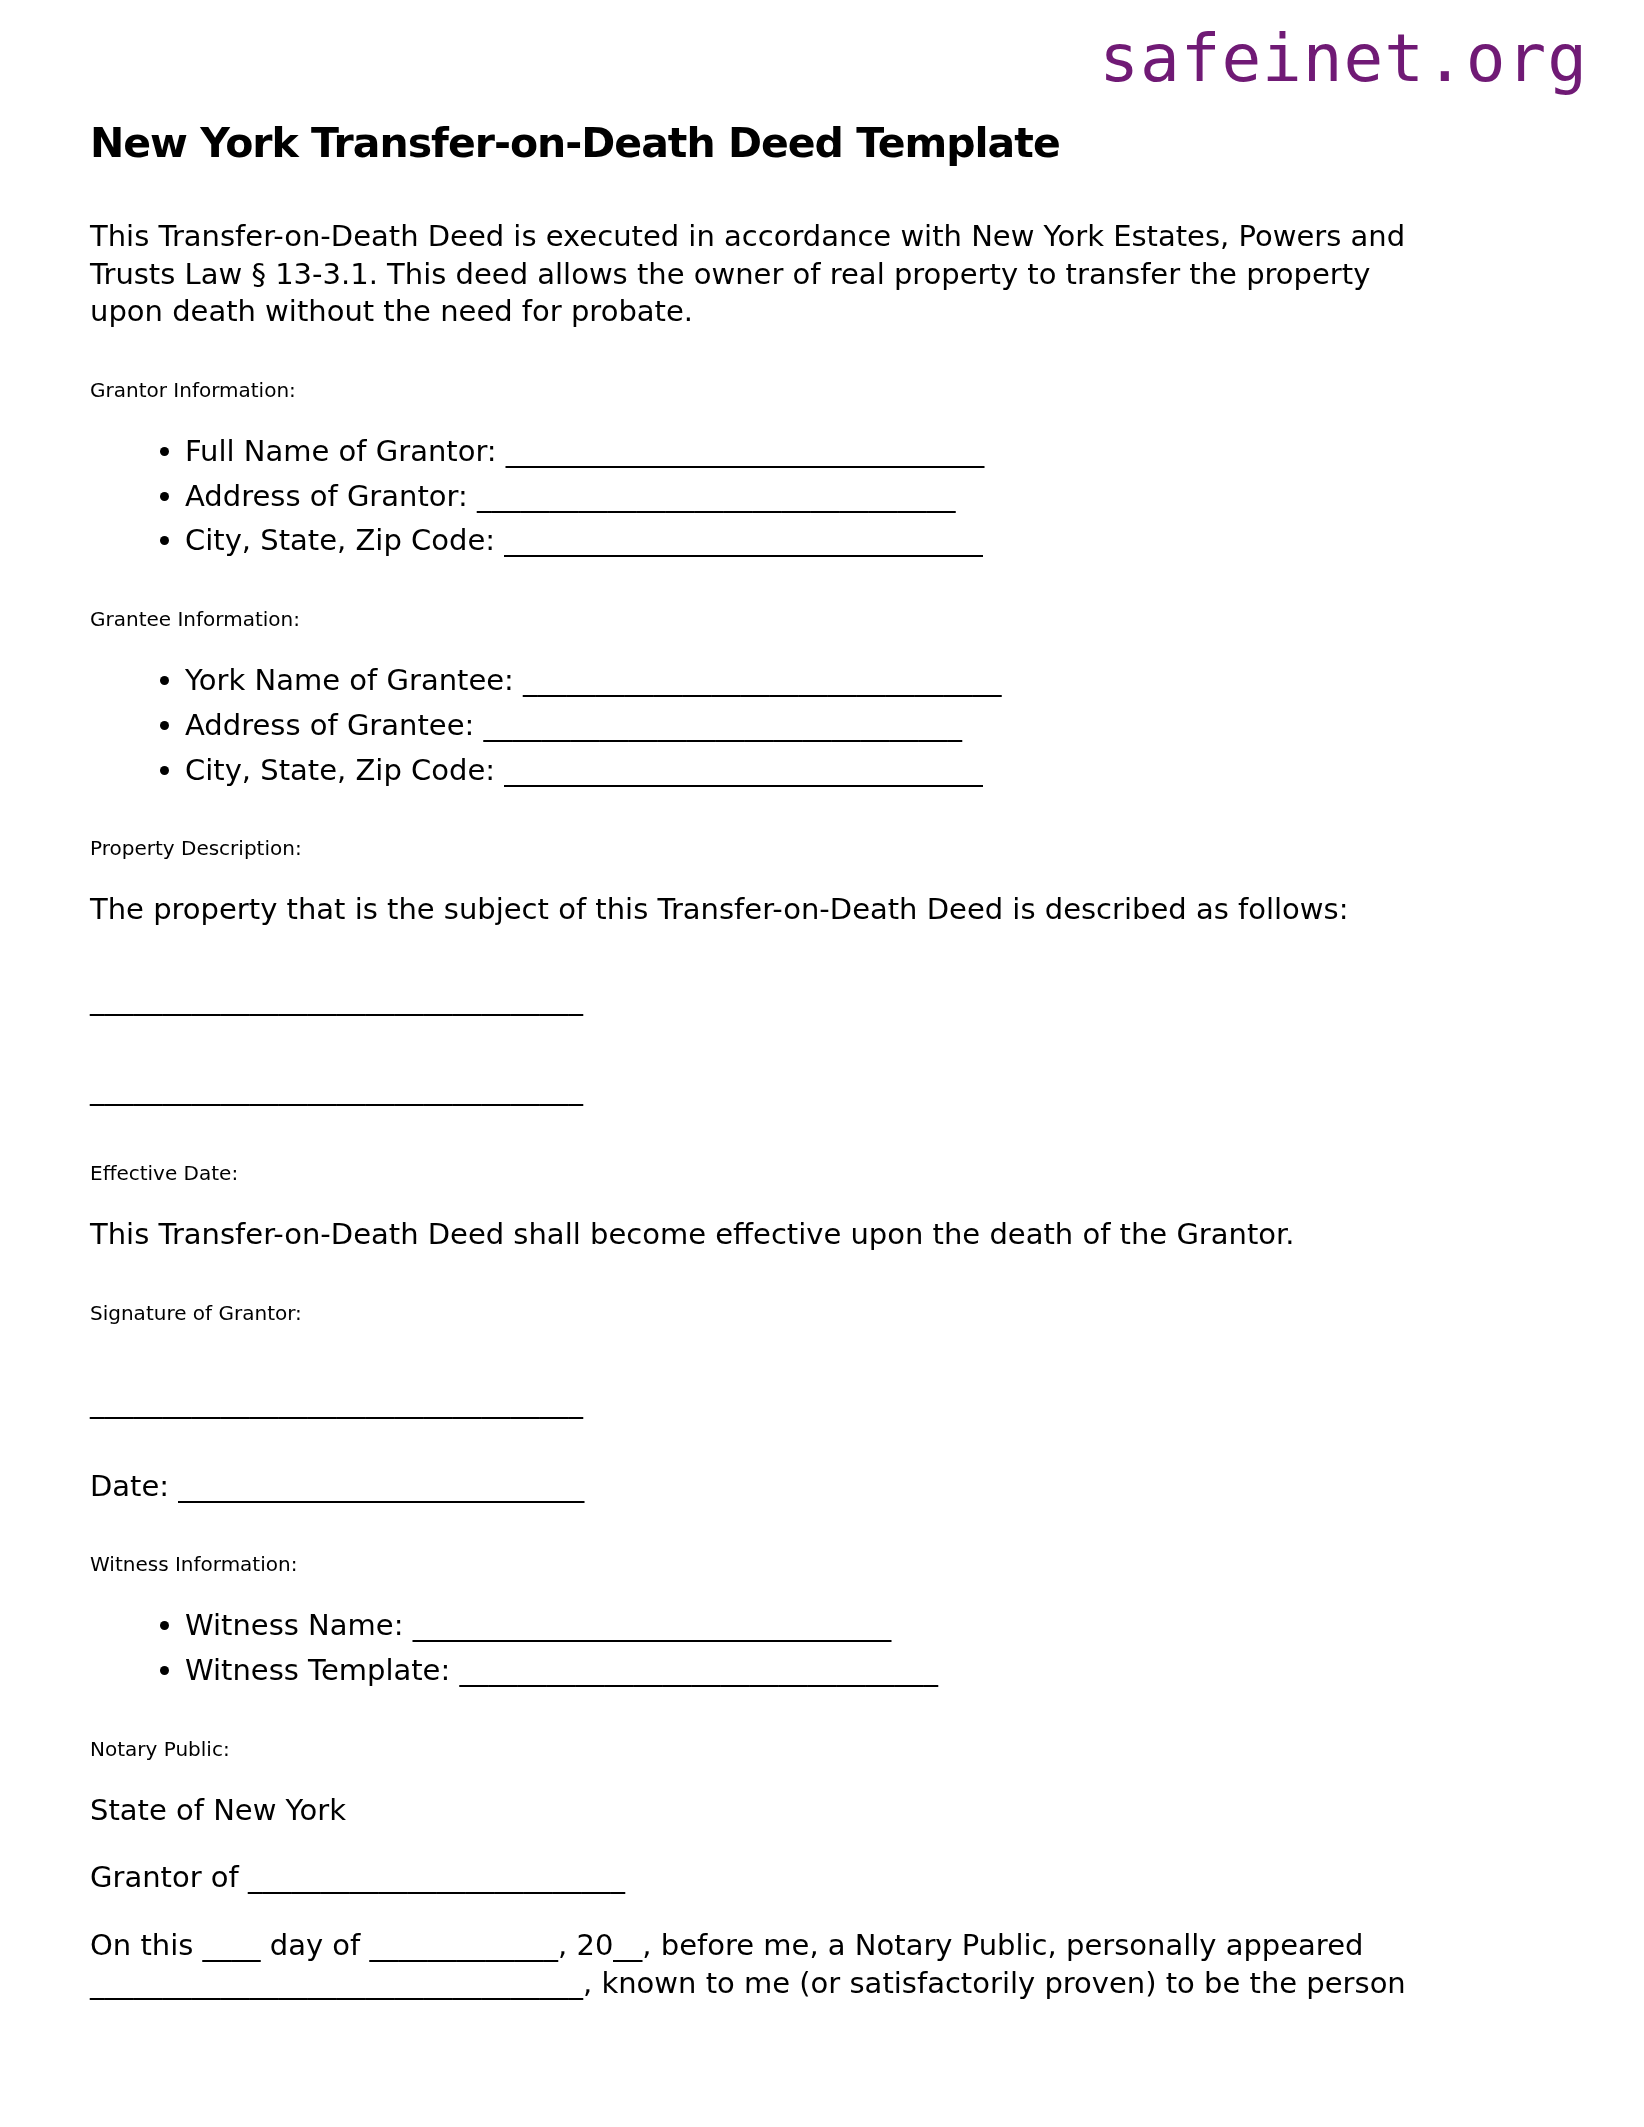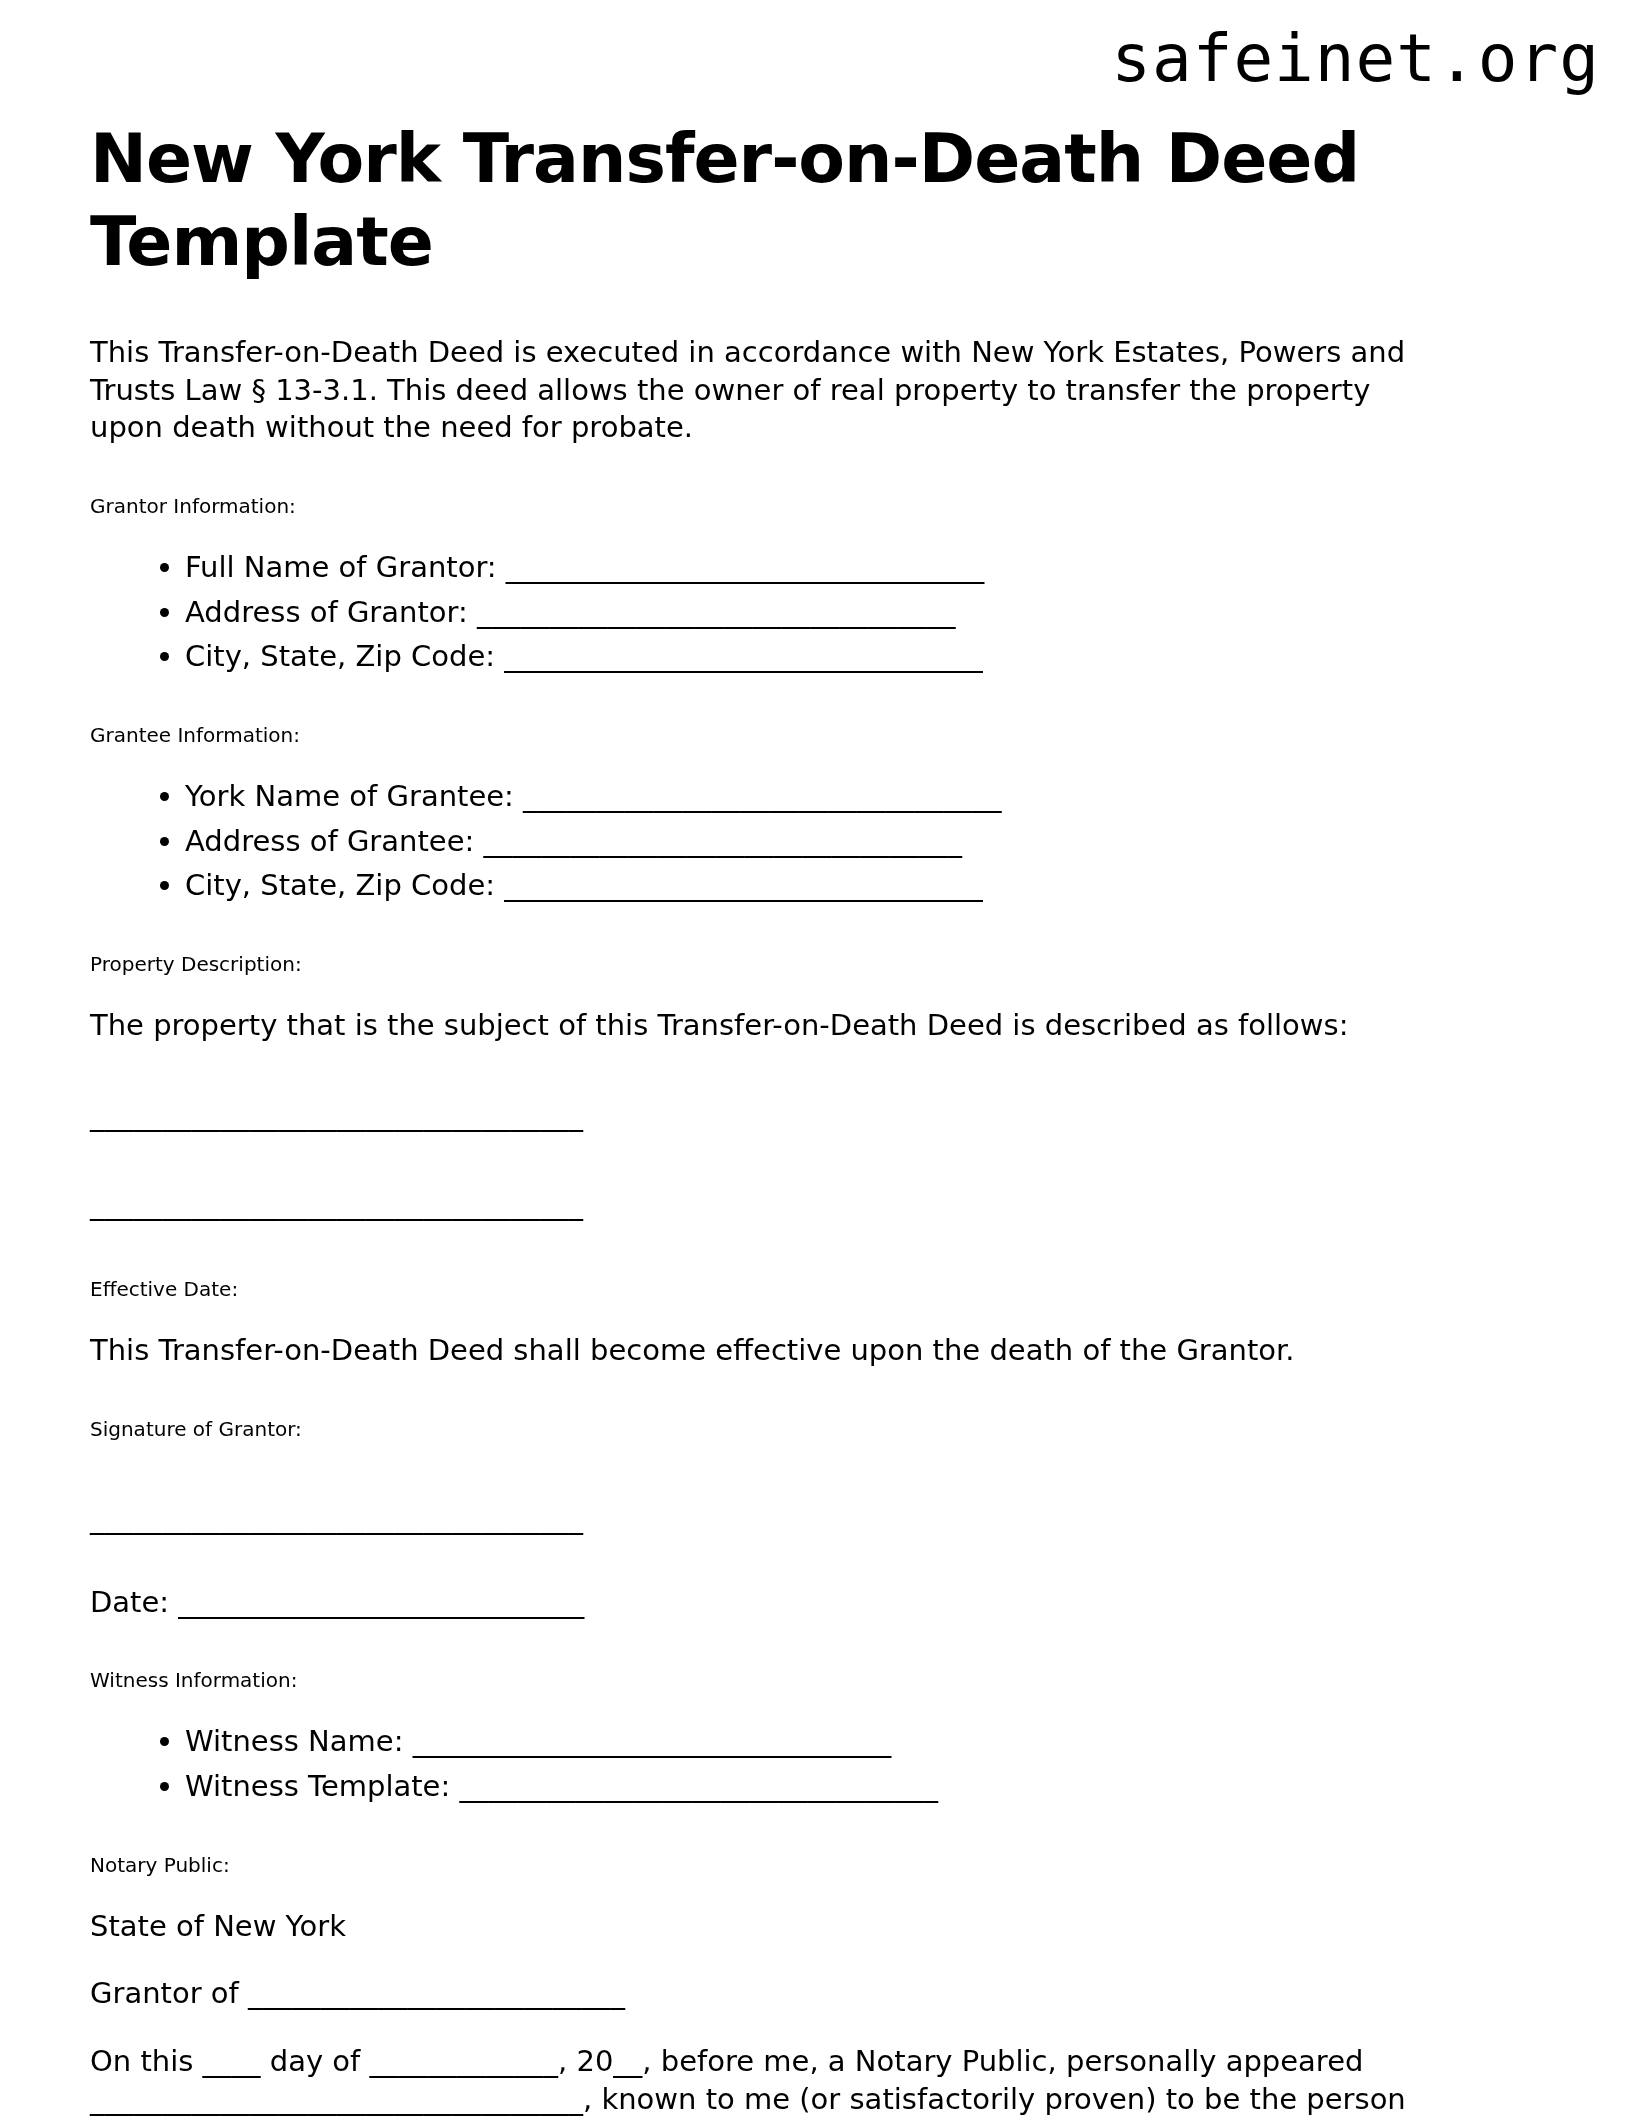--- a/index.html
+++ b/index.html
@@ -11,29 +11,29 @@
     color: #000000;
     font-family: "DejaVu Sans", sans-serif;
     font-size: 29px;
     line-height: 1.3;
     position: relative;
     padding: 58px 78px 60px 90px;
   }
   .watermark {
     position: absolute;
     top: 26px;
-    right: 44px;
+    right: 56px;
     font-family: "DejaVu Sans Mono", monospace;
     font-size: 66px;
-    color: #000000;
+    color: #701a75;
     letter-spacing: 1px;
     line-height: 1;
   }
   h1.doc-title {
-    font-size: 68px;
+    font-size: 41px;
     line-height: 1.22;
     font-weight: bold;
     letter-spacing: -1px;
     margin: 60px 0 50px 0;
   }
   h3.sec-heading {
     font-size: 20px;
     font-weight: normal;
     margin: 46px 0 20px 0;
   }

